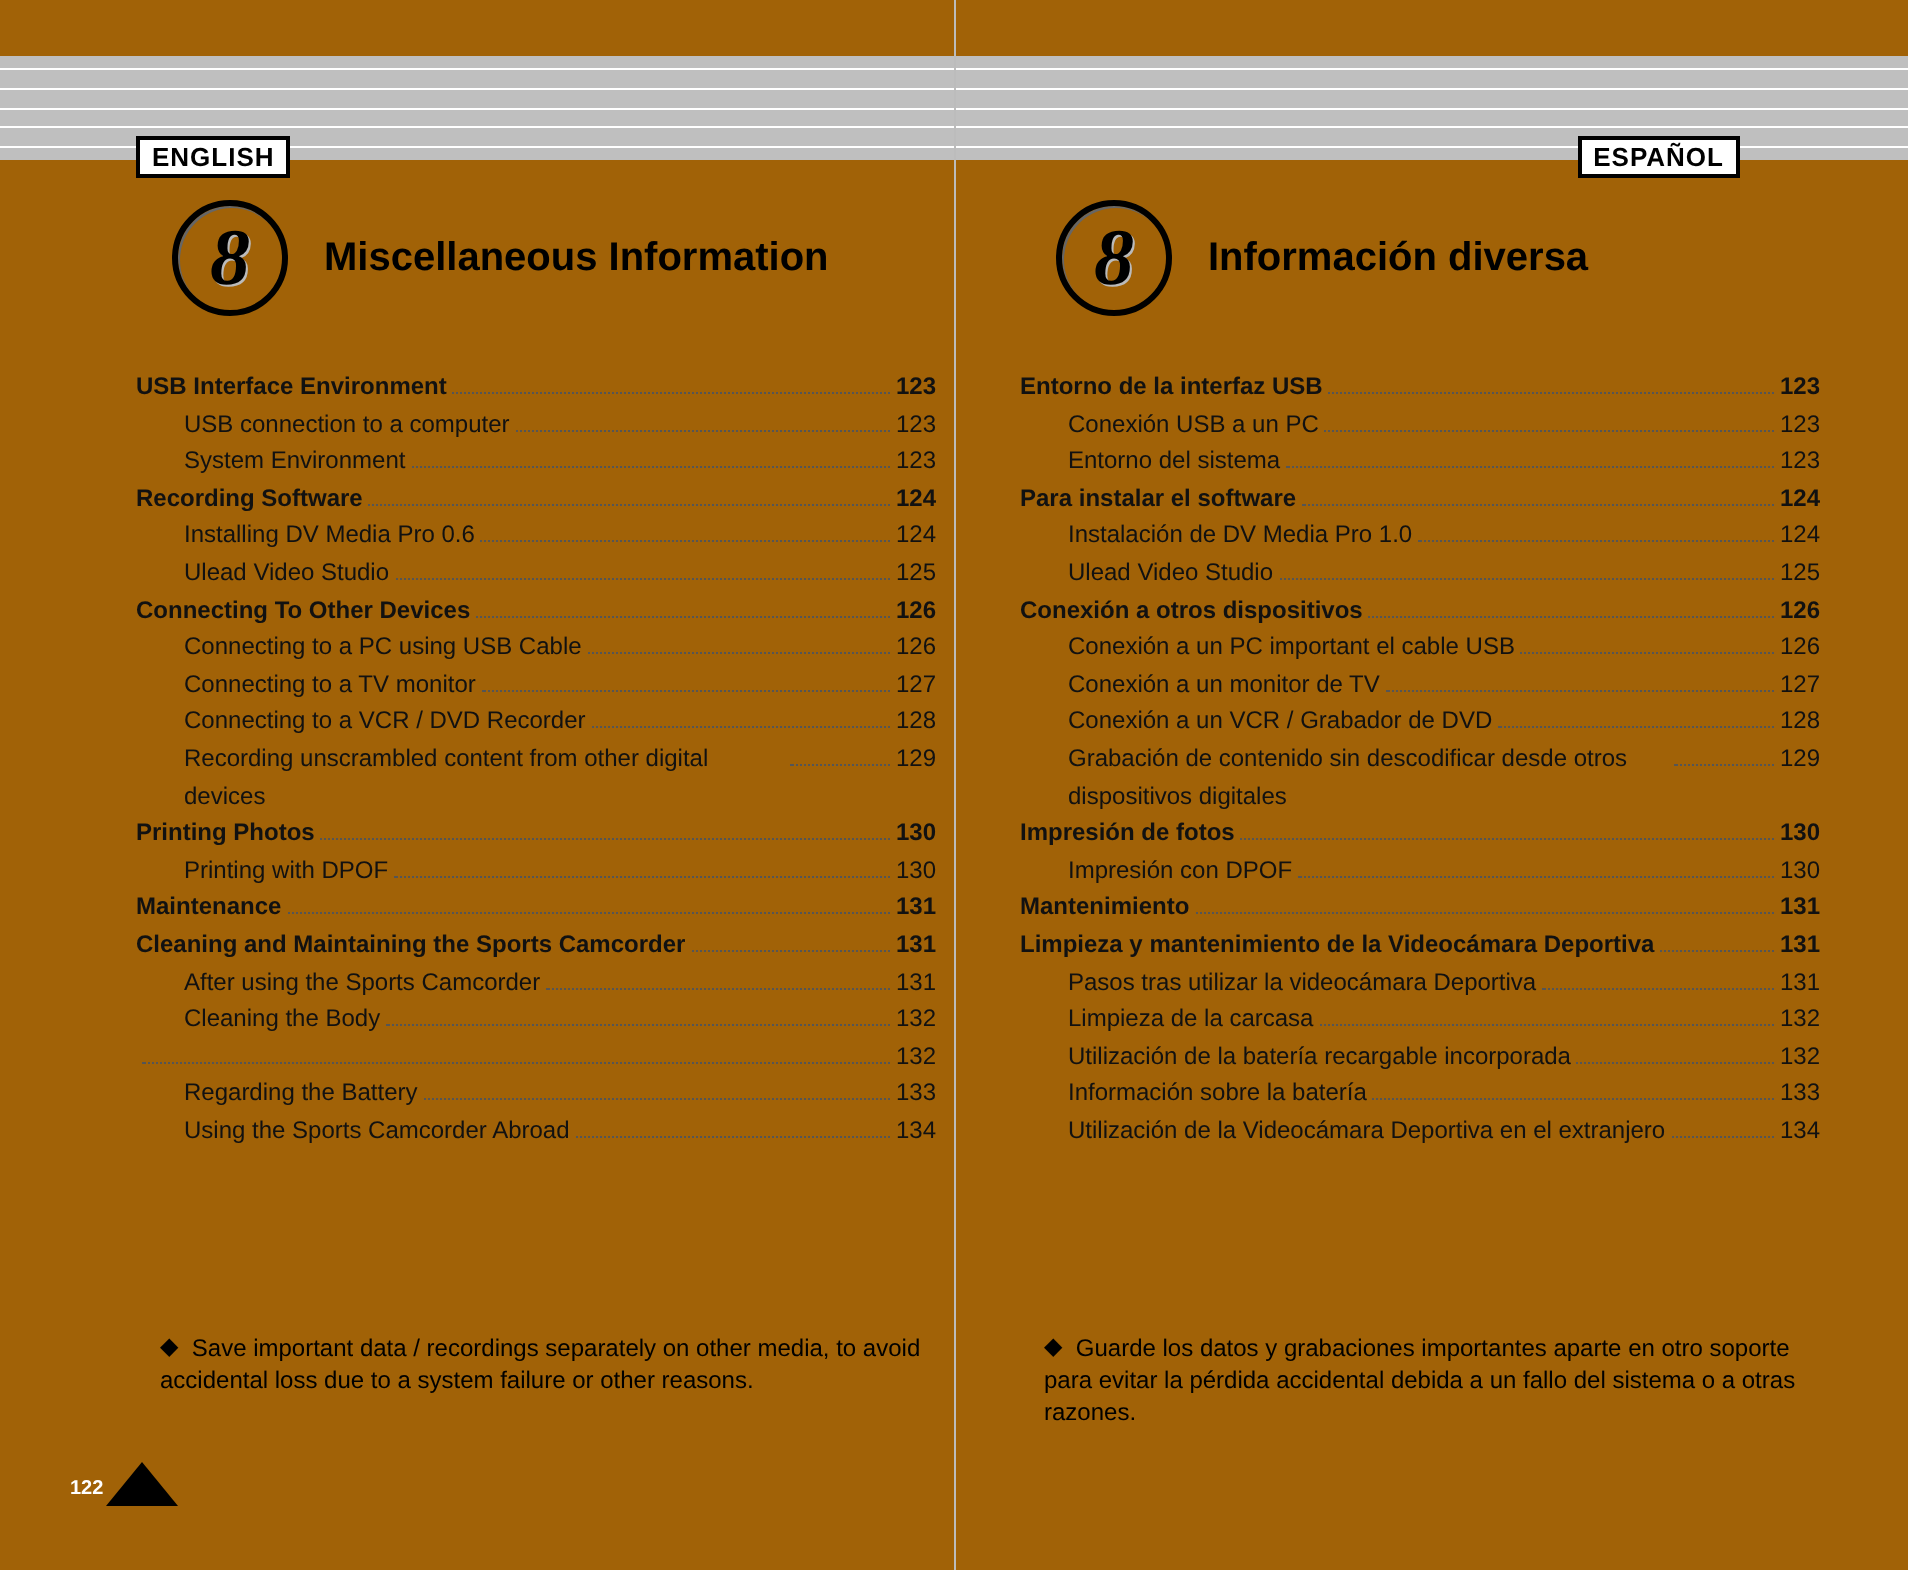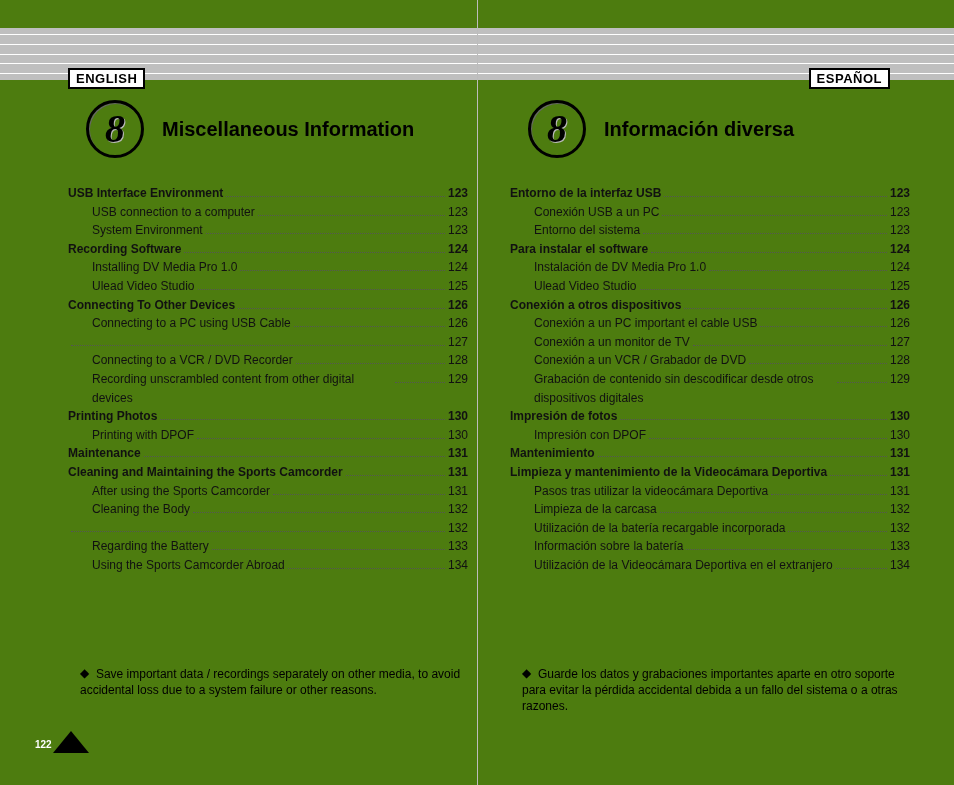--- a/index.html
+++ b/index.html
@@ -5,21 +5,21 @@
   html, body {
     margin: 0;
     padding: 0;
     background: #fff;
     font-family: Arial, Helvetica, sans-serif;
   }
   .page {
     width: 954px;
     height: 785px;
     position: relative;
-    background: #4d7c0f;
+    background: #a16207;
     overflow: hidden;
   }
   .greyband {
     position: absolute;
     left: 0;
     right: 0;
     top: 28px;
     height: 52px;
     background: #bfbfbf;
     display: flex;
@@ -41,21 +41,21 @@
     position: absolute;
     top: 68px;
     border: 2px solid #000;
     background: #fff;
     font-weight: bold;
     font-size: 13px;
     padding: 1px 6px;
     letter-spacing: 0.5px;
   }
   .langbox.left { left: 68px; }
-  .langbox.right { right: 64px; }
+  .langbox.right { right: 84px; }
 
   .half {
     position: absolute;
     top: 100px;
     width: 400px;
   }
   .half.left { left: 68px; }
   .half.right { left: 510px; }
 
   .title-row {
@@ -198,40 +198,41 @@
           <span class="label">System Environment </span>
           <span class="dots"></span>
           <span class="pg">123</span>
         </div>
         <div class="toc-row h">
           <span class="label">Recording Software </span>
           <span class="dots"></span>
           <span class="pg">124</span>
         </div>
         <div class="toc-row sub">
-          <span class="label">Installing DV Media Pro 1.0 </span>
+          <span class="label">Installing DV Media Pro 0.6 </span>
           <span class="dots"></span>
           <span class="pg">124</span>
         </div>
         <div class="toc-row sub">
           <span class="label">Ulead Video Studio </span>
           <span class="dots"></span>
           <span class="pg">125</span>
         </div>
         <div class="toc-row h">
           <span class="label">Connecting To Other Devices </span>
           <span class="dots"></span>
           <span class="pg">126</span>
         </div>
         <div class="toc-row sub">
           <span class="label">Connecting to a PC using USB Cable </span>
           <span class="dots"></span>
           <span class="pg">126</span>
         </div>
         <div class="toc-row sub">
+          <span class="label">Connecting to a TV monitor </span>
           <span class="dots"></span>
           <span class="pg">127</span>
         </div>
         <div class="toc-row sub">
           <span class="label">Connecting to a VCR / DVD Recorder </span>
           <span class="dots"></span>
           <span class="pg">128</span>
         </div>
         <div class="toc-row sub wrap">
           <span class="label wrap2">Recording unscrambled content from other digital devices </span>

